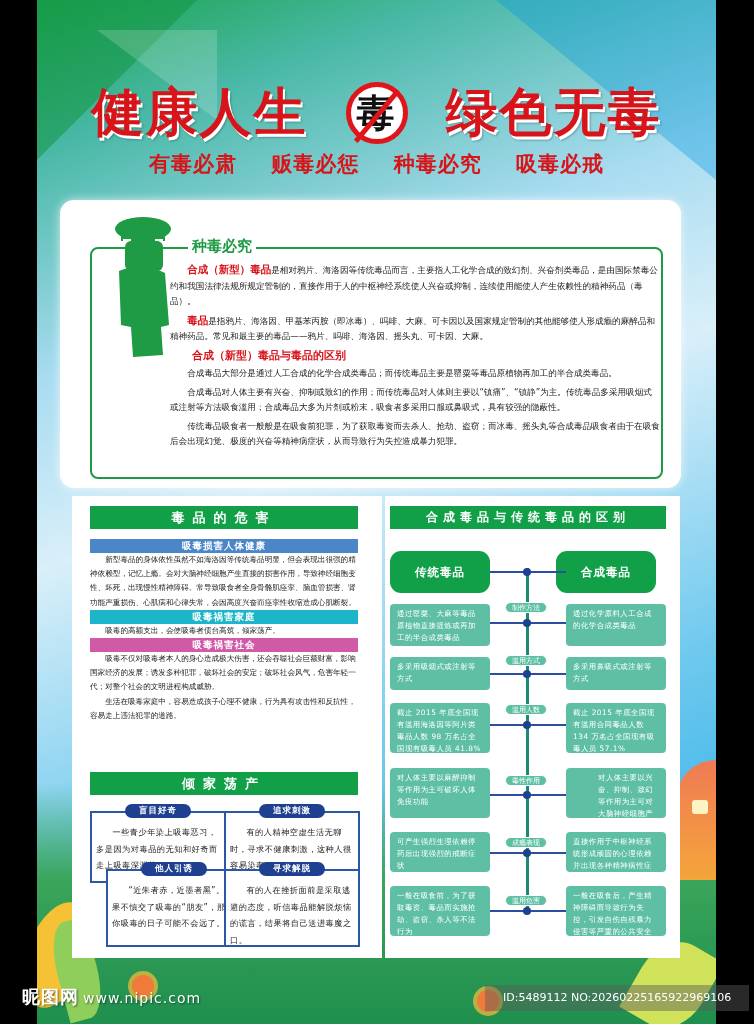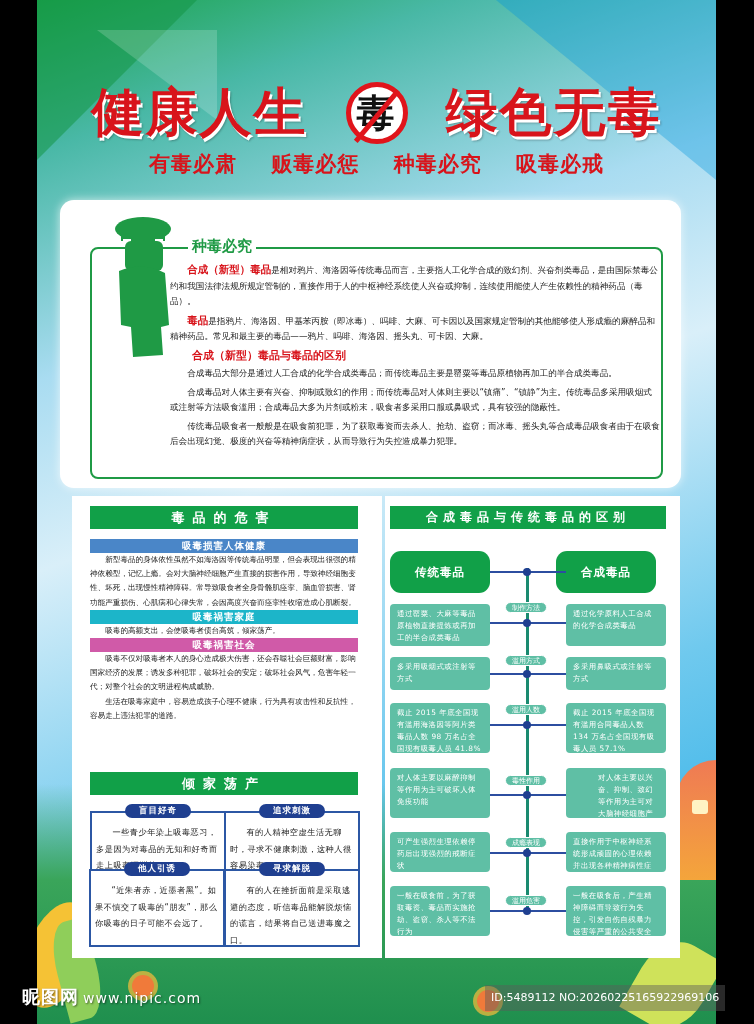--- a/index.html
+++ b/index.html
@@ -84,21 +84,21 @@
 
   .cmp-header { position:absolute; width:100px; height:42px; border-radius:11px; background:#11a048; color:#fff; font-size:11.5px; font-weight:bold; text-align:center; line-height:42px; letter-spacing:1px; }
   .cmp-cell { position:absolute; width:100px; background:#5fbfa5; color:#fff; border-radius:4px; font-size:7.4px; line-height:12px; padding:4px 7px; letter-spacing:0.5px; }
   .spine { position:absolute; left:141px; top:72px; width:3px; height:340px; background:#1a8a70; }
   .hline { position:absolute; height:2px; background:#2c4ea0; }
   .dot { position:absolute; width:8px; height:8px; border-radius:50%; background:#1f3f90; }
   .cat { position:absolute; background:#5fbfa5; color:#fff; font-size:7px; padding:0 6px; height:11px; line-height:11px; border-radius:6px; border:1px solid #fff; white-space:nowrap; }
 
   .watermark-left { position:absolute; left:22px; top:985px; font-size:18px; font-weight:bold; color:#fff; text-shadow:1px 1px 2px rgba(0,0,0,0.5); letter-spacing:1px; }
   .watermark-left .url { font-size:14px; font-weight:normal; margin-left:4px; }
-  .watermark-right { position:absolute; left:485px; top:985px; height:26px; padding:0 6px; line-height:26px; font-size:11px; color:#fff; background:rgba(90,90,90,0.45); }
+  .watermark-right { position:absolute; left:485px; top:985px; height:26px; padding:0 18px; line-height:26px; font-size:11px; color:#fff; background:rgba(90,90,90,0.45); }
 </style>
 </head>
 <body>
 
 <div class="poster">
   <div class="poly1"></div>
   <div class="poly2"></div>
   <div class="poly3"></div>
 
   <div class="bottom-deco"></div>
@@ -168,21 +168,21 @@
     <div class="green-bar" style="position:absolute;left:18px;top:276px;width:268px;height:23px;line-height:23px;font-size:13px;">倾家荡产</div>
 
     <div class="reason-box" style="left:18px;top:315px;">
       <div class="reason-label">盲目好奇</div>
       <div class="reason-text">一些青少年染上吸毒恶习，多是因为对毒品的无知和好奇而走上吸毒深渊的。</div>
     </div>
     <div class="reason-box" style="left:152px;top:315px;">
       <div class="reason-label">追求刺激</div>
       <div class="reason-text">有的人精神空虚生活无聊时，寻求不健康刺激，这种人很容易染毒。</div>
     </div>
-    <div class="reason-box" style="left:17px;top:373px;height:78px;padding-left:48px;">
+    <div class="reason-box" style="left:34px;top:373px;height:78px;padding-left:48px;">
       <div class="reason-label">他人引诱</div>
       <div class="reason-text">“近朱者赤，近墨者黑”。如果不慎交了吸毒的“朋友”，那么你吸毒的日子可能不会远了。</div>
     </div>
     <div class="reason-box" style="left:152px;top:373px;height:78px;">
       <div class="reason-label">寻求解脱</div>
       <div class="reason-text">有的人在挫折面前是采取逃避的态度，听信毒品能解脱烦恼的谎言，结果将自己送进毒魔之口。</div>
     </div>
   </div>
 
   <div class="panel-right">

